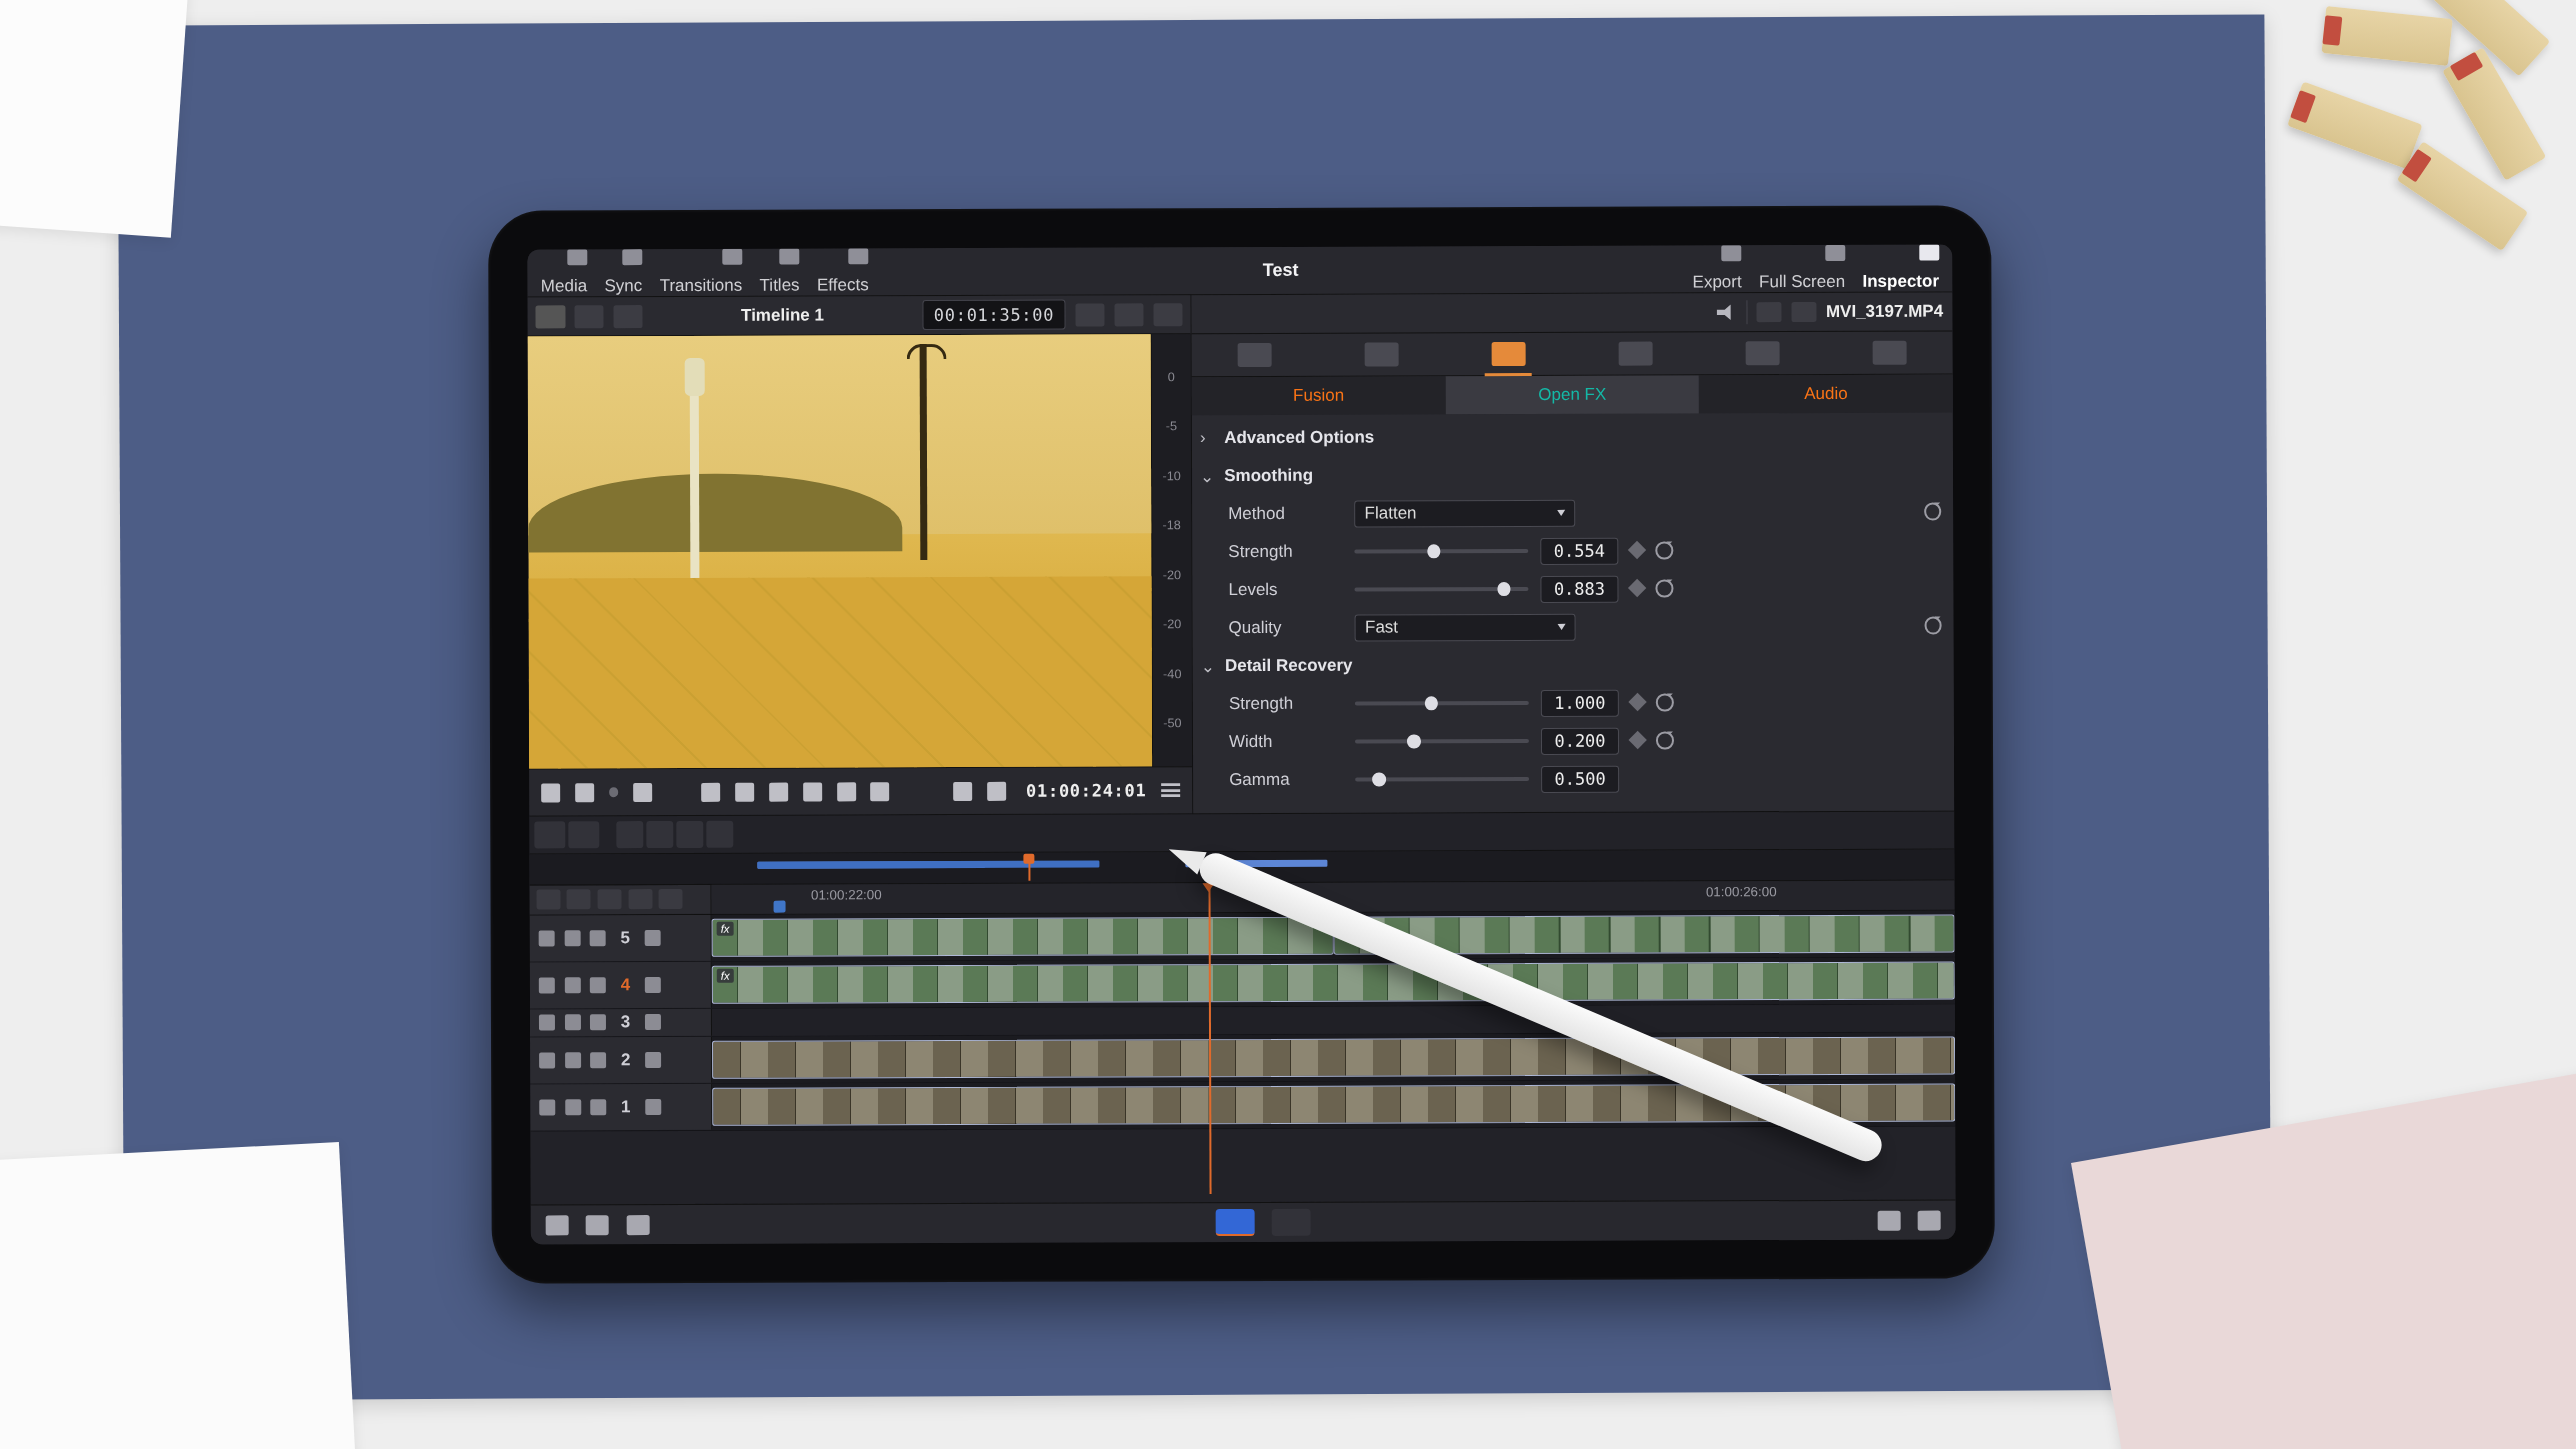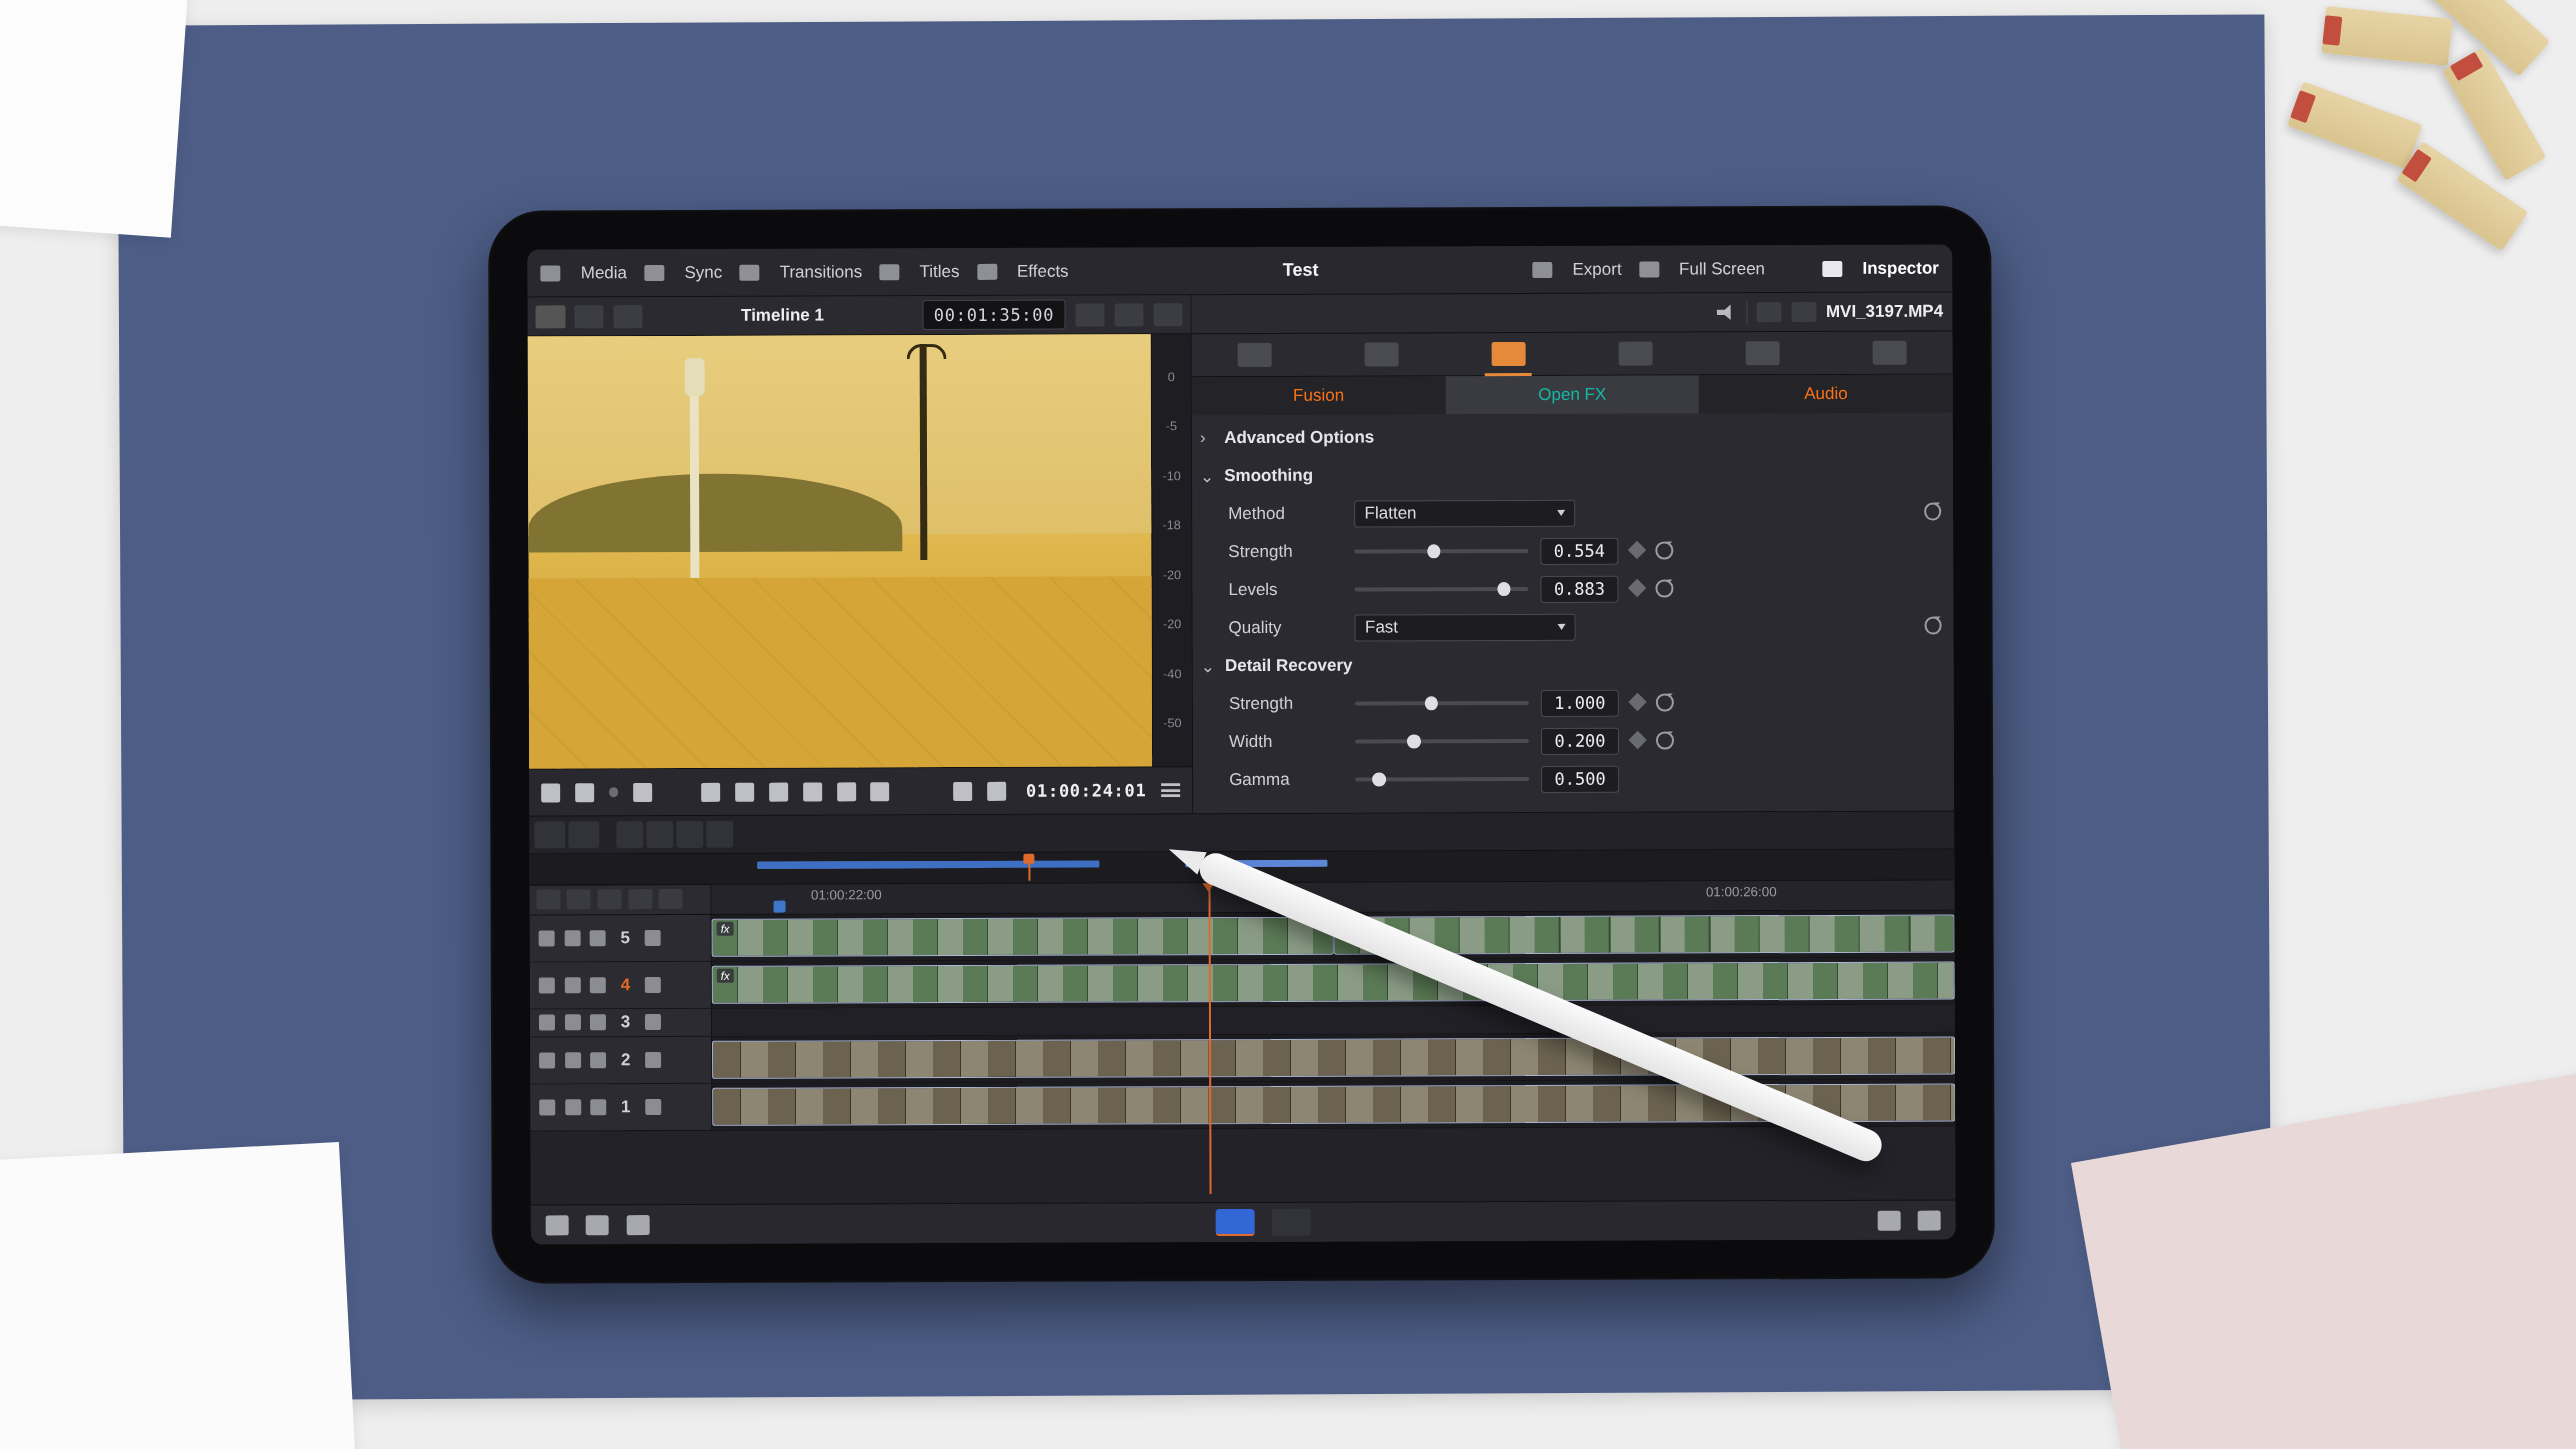--- a/index.html
+++ b/index.html
@@ -78,24 +78,24 @@
   color: #d5d6da;
   font-size: 17px;
 }
 
 
 .topbar {
   height: 48px; background: #28282e;
   display: flex; align-items: center; padding: 0 13.4px; gap: 17.4px;
   border-bottom: 0.7px solid #111;
 }
-.tb-btn { display: flex; align-items: center; gap: 20px; color:#d0d0d4; cursor:pointer; }
+.tb-btn { display: flex; align-items: flex-end; gap: 11px; color:#d0d0d4; cursor:pointer;flex-direction:column; }
 .tb-btn .ico { width:20px; height:16px; background:#8f8f98; border-radius:2px; display:inline-block; }
 .proj-name { flex:1; text-align:center; font-weight:600; font-size:18px; color:#f3f3f5; }
-.inspector-pill { font-weight:700; color:#fff;margin-left:40px; }
+.inspector-pill { font-weight:700; color:#fff; }
 
 
 .main { display:flex; height: calc(100% - 48px - 389px - 40px); }
 
 
 .viewer-col { flex: 0 0 664px; display:flex; flex-direction:column; border-right:0.7px solid #111;}
 .viewer-hdr {
   height:39px; background:#2a2a30; display:flex; align-items:center; gap:9.4px;
   padding:0 8px; border-bottom:0.7px solid #111;
 }

